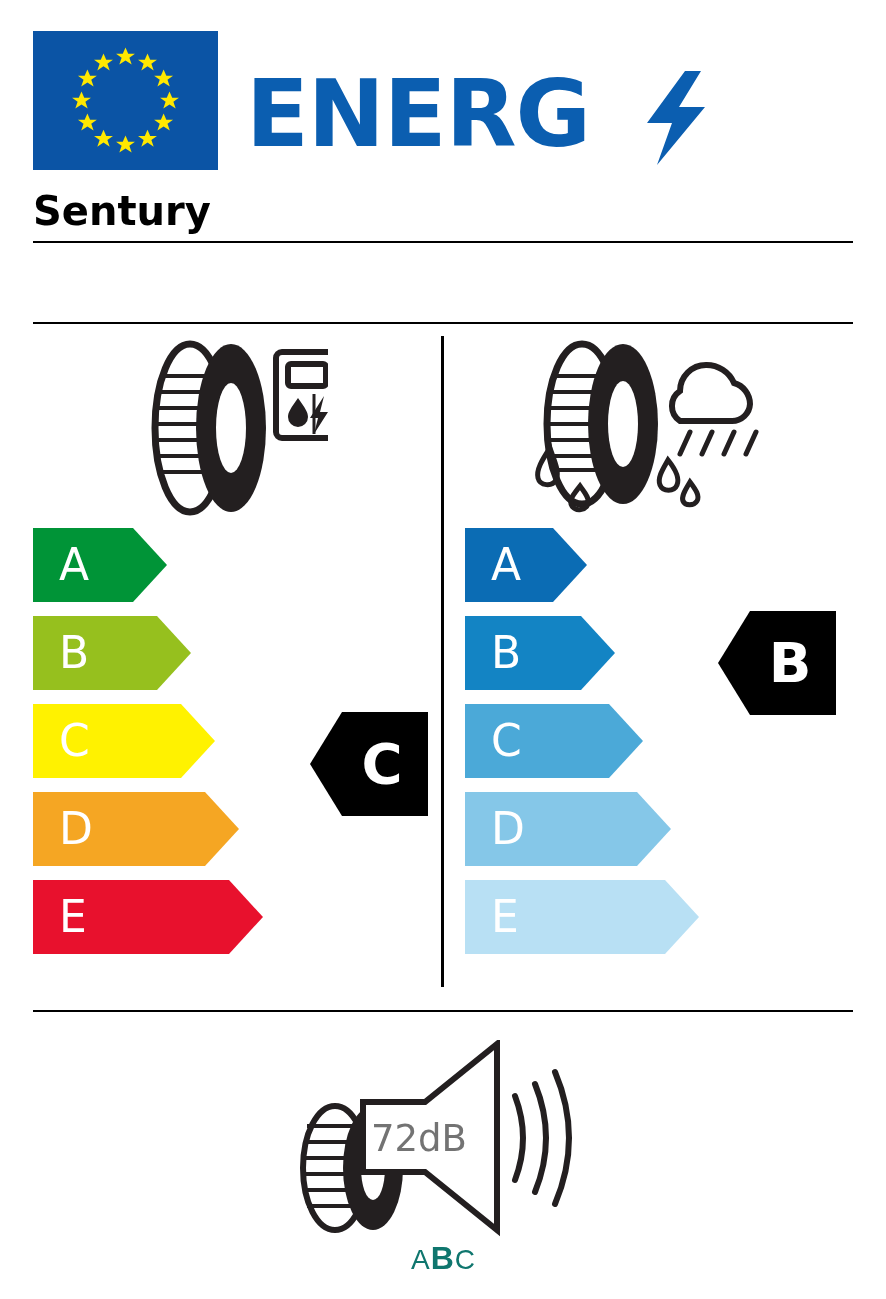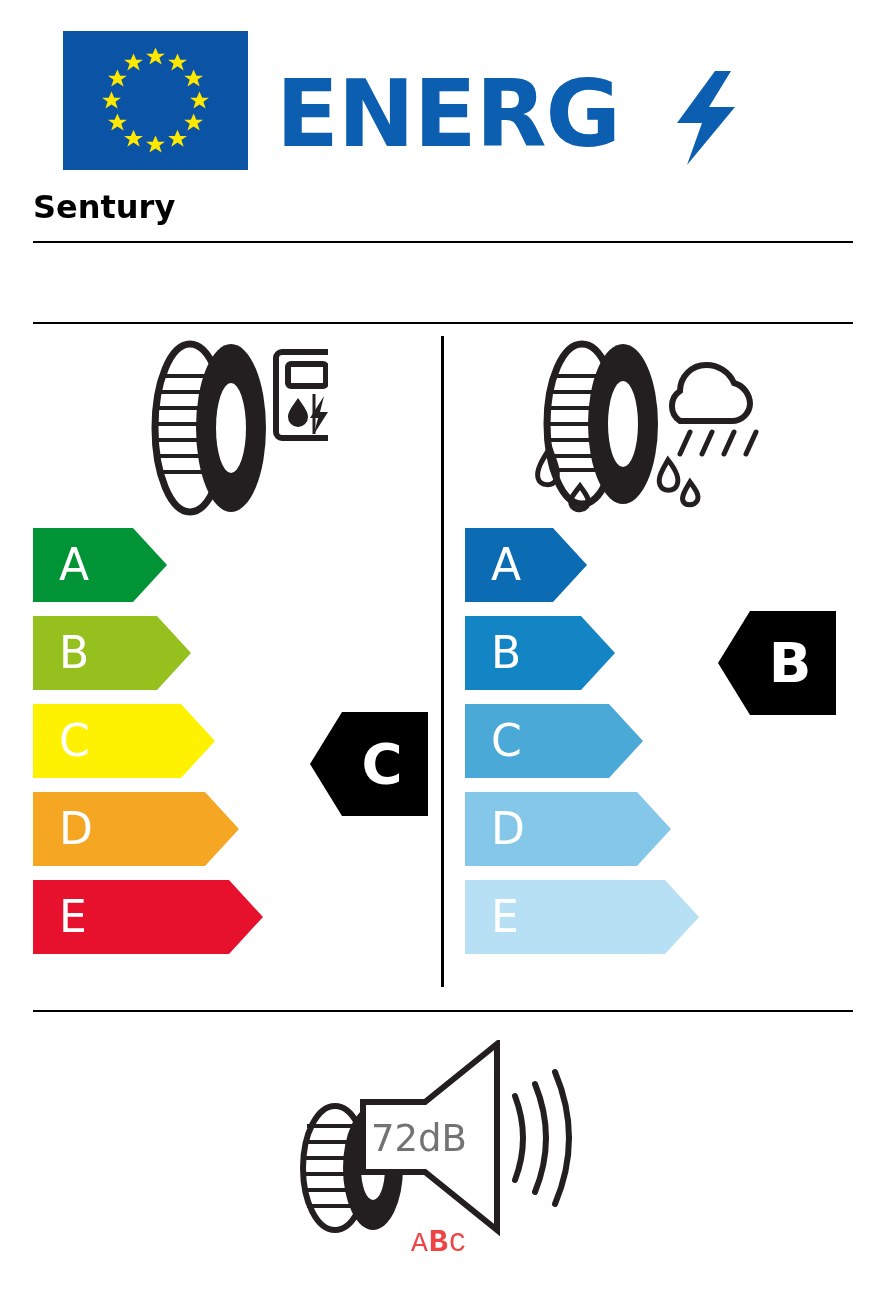--- a/index.html
+++ b/index.html
@@ -13,21 +13,20 @@
     overflow: hidden;
   }
 
   
   .header {
     position: absolute;
     left: 33px;
     top: 31px;
     width: 820px;
     height: 140px;
-    margin-left: 30px;
   }
   .eu-flag {
     position: absolute;
     left: 0; top: 0;
     width: 185px;
     height: 139px;
     background: #0b54a5;
   }
   .energ-word {
     position: absolute;
@@ -48,21 +47,21 @@
     height: 94px;
   }
 
   
   .brand {
     position: absolute;
     left: 33px;
     top: 188px;
     font-family: "DejaVu Sans", sans-serif;
     font-weight: bold;
-    font-size: 32px;
+    font-size: 40px;
     color: #000;
   }
   .rule {
     position: absolute;
     background: #000;
     height: 2px;
   }
   .rule-brand { left: 33px; top: 241px; width: 820px; }
   .rule-top   { left: 33px; top: 322px; width: 820px; }
   .rule-noise { left: 33px; top: 1010px; width: 820px; }
@@ -142,24 +141,24 @@
     position: absolute;
     left: 88px;
     top: 77px;
     font-family: "DejaVu Sans", sans-serif;
     font-size: 37px;
     color: #737373;
   }
   .noise-class {
     position: absolute;
     left: 128px;
-    top: 184px;
-    font-family: Liberation Mono, monospace;
+    top: 200px;
+    font-family: Liberation Sans, sans-serif;
     font-size: 28px;
-    color: #ef4444;
+    color: #0f766e;
     letter-spacing: 1px;
   }
   .noise-class b { font-size: 32px; font-weight: bold; }
 </style>
 </head>
 <body>
 
 <div class="header">
 
   <div class="eu-flag">

